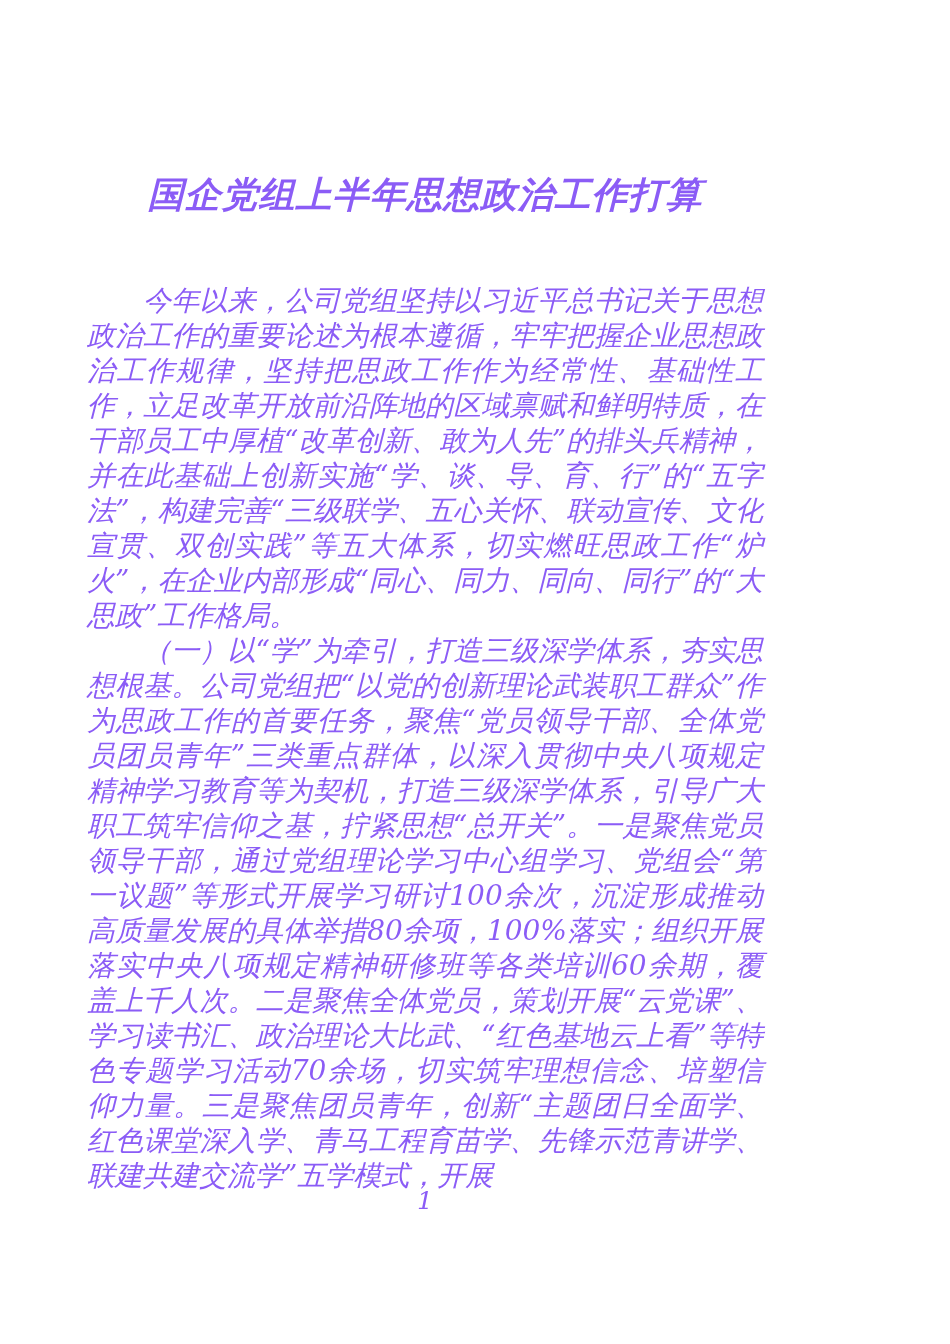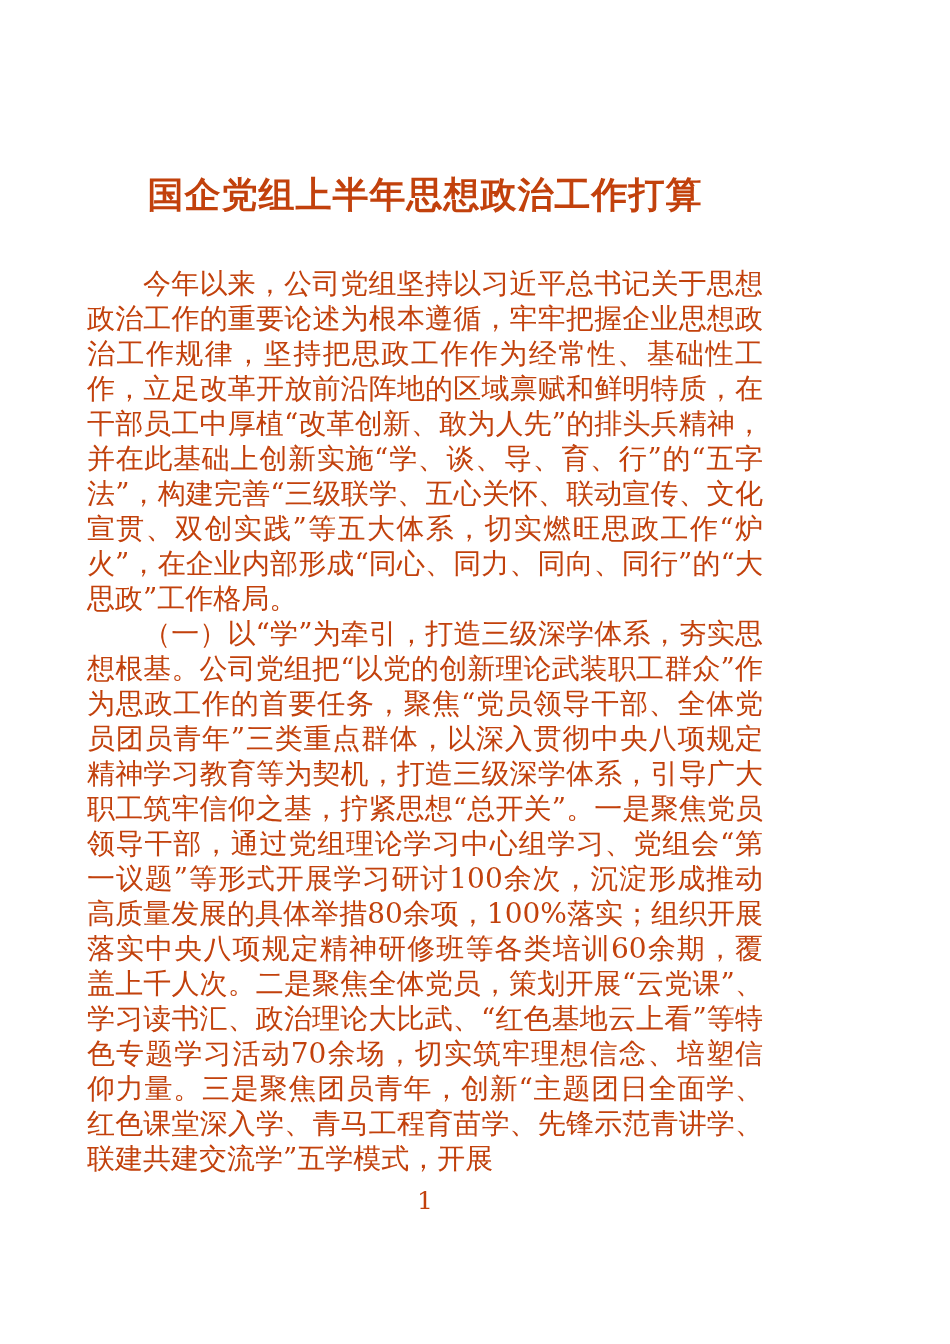--- a/index.html
+++ b/index.html
@@ -6,36 +6,37 @@
     margin: 0;
     padding: 0;
     background: #ffffff;
   }
   .page {
     position: relative;
     width: 850px;
     height: 1344px;
     background: #ffffff;
     overflow: hidden;
-    color: #c2410c;
+    color: #8b5cf6;
     
     font-family: "DejaVu Serif", "DejaVu Sans", sans-serif;
+    font-style: italic;
   }
   .doc-title {
     margin: 0;
     padding-top: 170px;
     text-align: center;
     font-size: 36px;
     line-height: 48px;
     font-weight: bold;
     letter-spacing: 1px;
   }
   .content {
     width: 676px;
-    margin: 48px auto 0 auto;
+    margin: 65px auto 0 auto;
     font-size: 28px;
     line-height: 35px;
     text-align: justify;
     text-justify: inter-ideograph;
   }
   .content p {
     margin: 0;
     padding: 0;
     text-indent: 2em;
     word-break: break-all;

